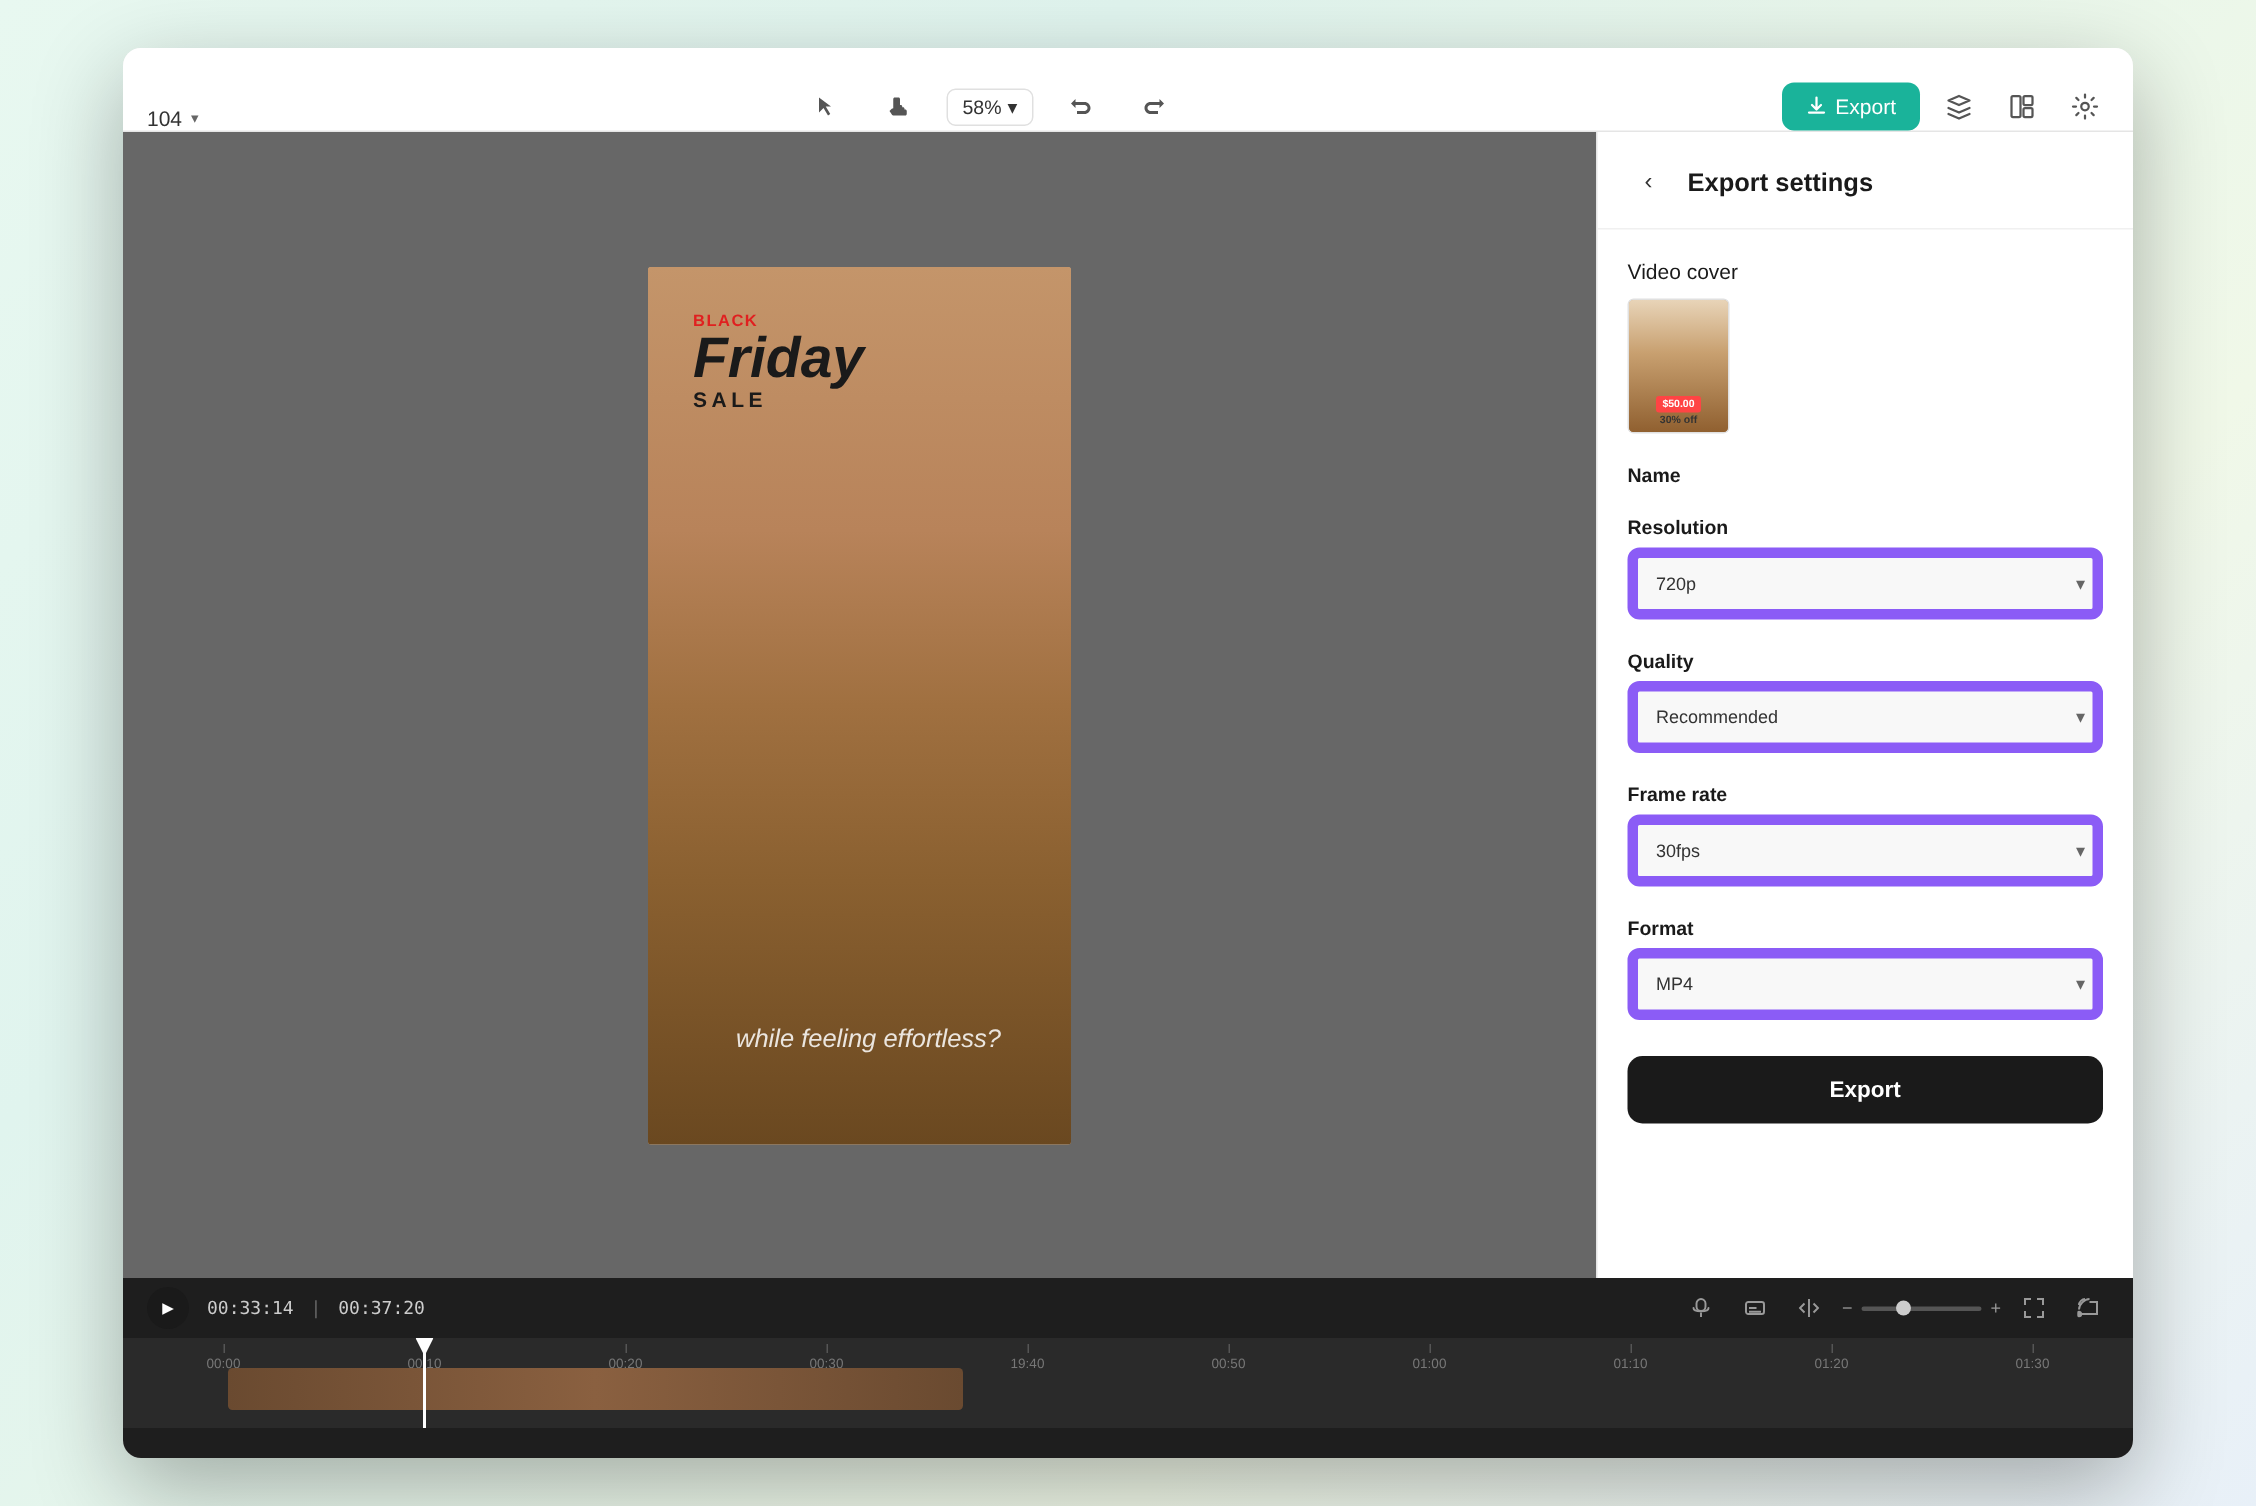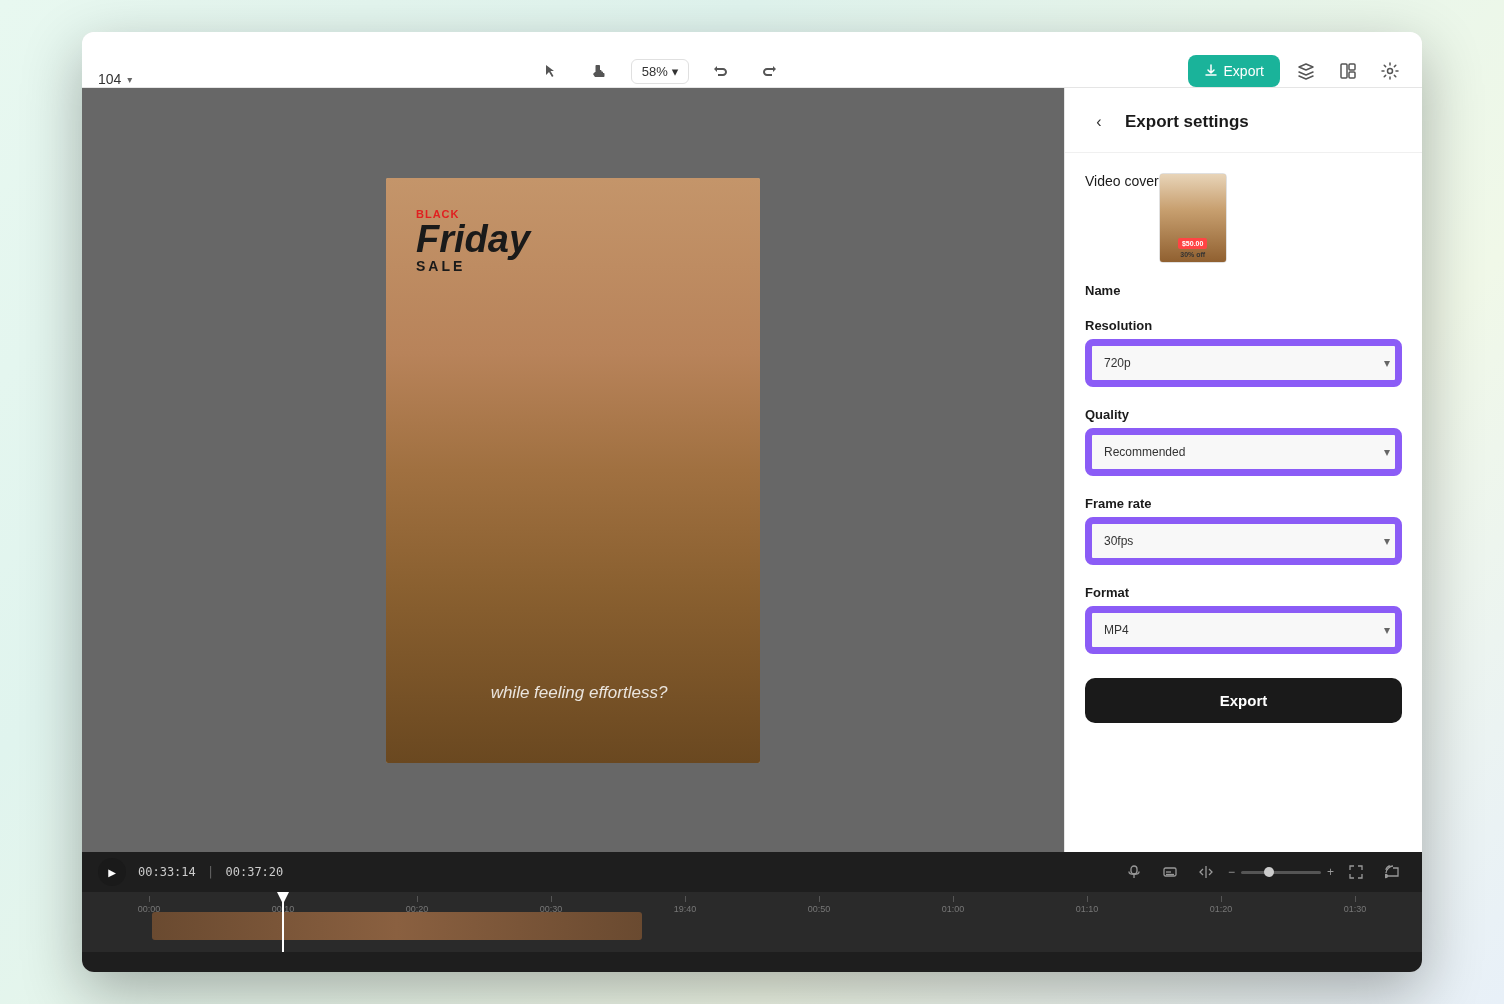--- a/index.html
+++ b/index.html
@@ -124,21 +124,21 @@
     
     .canvas-area {
       flex: 1;
       background: #888;
       display: flex;
       align-items: center;
       justify-content: center;
       position: relative;
     }
     .video-preview {
-      width: 374px;
+      width: 282px;
       height: 585px;
       background: #c8a882;
       border-radius: 2px;
       position: relative;
       overflow: hidden;
       z-index: 2;
     }
     .video-preview-inner {
       width: 100%;
       height: 100%;
@@ -350,20 +350,22 @@
       padding: 20px;
       display: flex;
       flex-direction: column;
       gap: 20px;
     }
 
     
     .section-row {
       display: flex;
       align-items: flex-start;
+      justify-content: space-between;
+      flex-direction: column;
     }
     .section-label {
       font-size: 14px;
       font-weight: 500;
       color: #1a1a1a;
       margin-bottom: 10px;
     }
     .video-cover-thumb {
       width: 68px;
       height: 90px;

